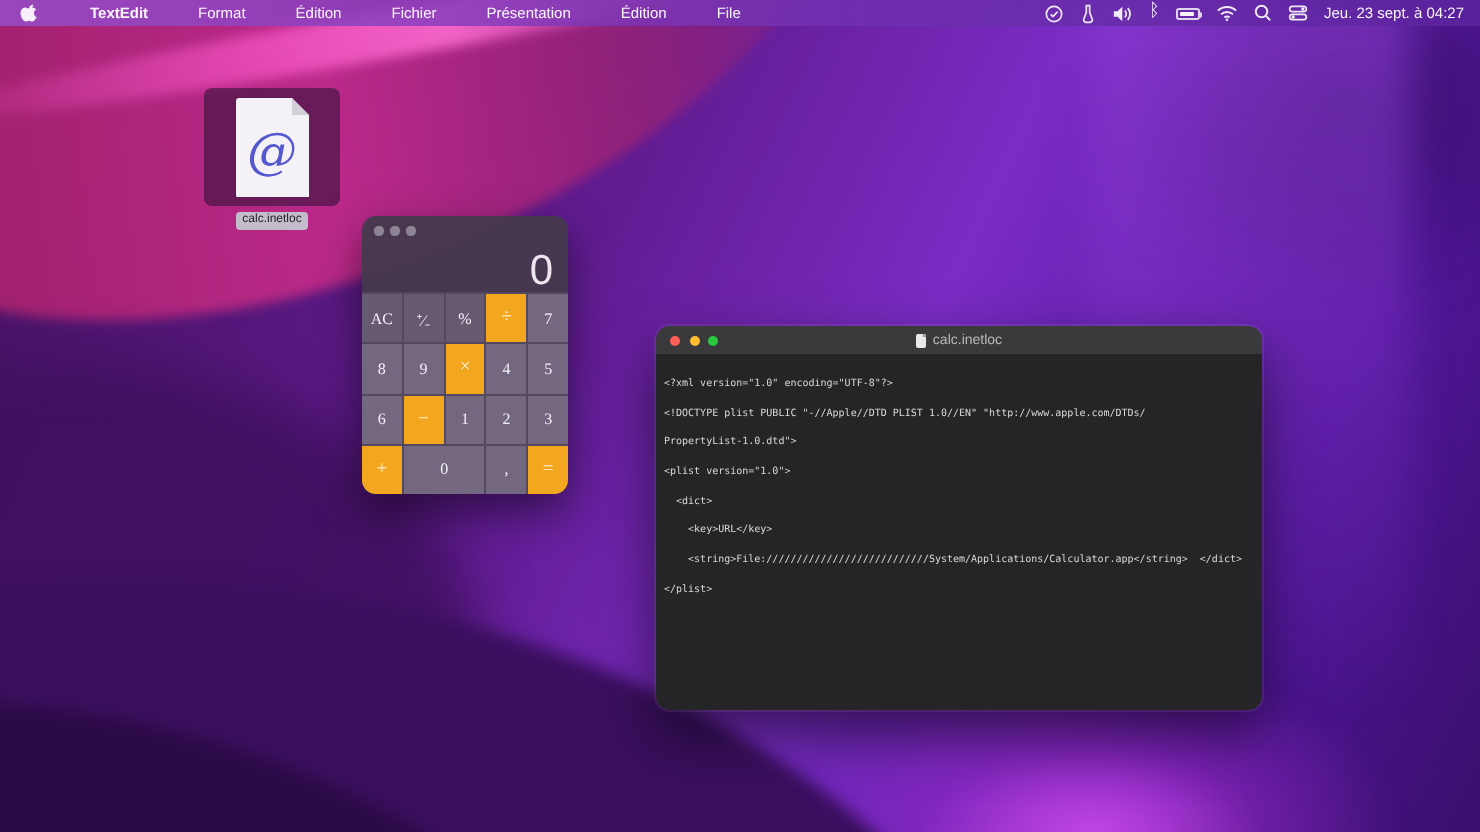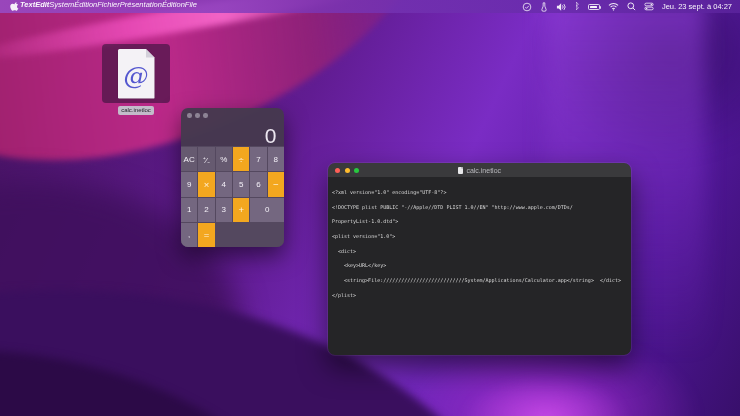--- a/index.html
+++ b/index.html
@@ -30,21 +30,21 @@
   .wp-glow { left:400px; top:330px; width:300px; height:170px; border-radius:50%;
     background:radial-gradient(closest-side, rgba(216,60,240,.55), rgba(216,60,240,0)); filter:blur(6px); }
   .wp-glow2 { left:460px; top:375px; width:170px; height:90px; border-radius:50%;
     background:radial-gradient(closest-side, rgba(236,100,255,.5), rgba(236,100,255,0)); filter:blur(4px); }
 
   
   #menubar { position:absolute; left:0; top:0; width:740px; height:13px; z-index:50;
     display:flex; align-items:center;
     background:linear-gradient(90deg, rgba(151,78,203,.82), rgba(124,55,184,.82) 40%, rgba(104,44,170,.82) 72%, rgba(92,36,158,.82));
     color:rgba(255,255,255,.96); font-size:7.5px; }
-  #menubar .left { display:flex; align-items:flex-start; gap:0; padding-left:10px;font-style:italic; }
+  #menubar .left { display:flex; align-items:center; gap:25px; padding-left:10px; }
   #menubar .appname { font-weight:700; }
   #menubar .right { margin-left:auto; display:flex; align-items:center; gap:8px; padding-right:8px; }
   .mb-ico { display:inline-flex; align-items:center; justify-content:center; height:13px; opacity:.95; }
   .mb-ico svg { display:block; }
   .bt-glyph { font-family:"DejaVu Sans", sans-serif; font-size:9px; line-height:13px; }
   .battery { position:relative; width:12px; height:6px; border:1px solid rgba(255,255,255,.85); border-radius:1.5px; }
   .battery::before { content:""; position:absolute; left:1px; top:1px; bottom:1px; width:7px; background:#fff; border-radius:.5px; }
   .battery::after { content:""; position:absolute; right:-2.5px; top:1.5px; width:1.5px; height:2.5px; background:rgba(255,255,255,.85); border-radius:0 1px 1px 0; }
   #clock { font-size:7.5px; white-space:nowrap; }
 
@@ -66,22 +66,22 @@
   
   #calculator { position:absolute; left:181px; top:108px; width:103px; height:139px; z-index:20;
     border-radius:7px; overflow:hidden; box-shadow:0 9px 22px rgba(0,0,0,.5);
     background:rgba(69,57,78,.97); }
   .calc-top { position:relative; height:38px; }
   .calc-dots { position:absolute; left:6px; top:5px; display:flex; gap:3.5px; }
   .calc-dot { width:4.5px; height:4.5px; border-radius:50%; background:#8d8394; }
   .calc-display { position:absolute; right:7px; bottom:0; font-size:21px; font-weight:200;
     line-height:1; color:#ece6f0; letter-spacing:.5px; }
   .calc-grid { position:absolute; left:0; top:38px; right:0; bottom:0;
-    display:grid; grid-template-columns:repeat(6,1fr); grid-auto-rows:1fr; gap:1px;
-    background:rgba(85,73,96,.95); padding-top:1px; }
+    display:grid; grid-template-columns:repeat(5,1fr); grid-auto-rows:1fr; gap:1px;
+    background:rgba(85,73,96,.95); padding-top:1px;font-family:Liberation Serif, serif; }
   .btn { display:flex; align-items:center; justify-content:center;
     font-size:8px; color:#f4f0f7; cursor:default; }
   .btn.fn { background:#665a70; }
   .btn.digit { background:#746780; }
   .btn.op { background:#f3a71f; color:#fff3dc; font-size:9.5px; }
   .btn.zero { grid-column:span 2; }
 
   
   #textedit { position:absolute; left:328px; top:163px; width:303px; height:192px; z-index:30;
     border-radius:7px; overflow:hidden; box-shadow:0 12px 28px rgba(0,0,0,.55);
@@ -114,21 +114,21 @@
   <div class="wp wp-wave2"></div>
 
   <div id="menubar">
     <div class="left">
       <span class="mb-ico">
         <svg width="10" height="11" viewBox="0 0 14 14" fill="rgba(255,255,255,.96)">
           <path d="M9.2 1c.1.8-.3 1.7-.8 2.3-.5.6-1.3 1.1-2.1 1-.1-.8.3-1.6.8-2.2C7.6 1.5 8.5 1.1 9.2 1zM11.8 9.3c-.3.7-.6 1.3-1 1.9-.6.9-1.2 1.8-2.2 1.8-.9 0-1.2-.6-2.3-.6s-1.4.6-2.3.6c-1 0-1.7-.9-2.3-1.8C.4 9.4-.2 6.4 1 4.7c.6-.9 1.7-1.5 2.7-1.5 1 0 1.7.6 2.5.6.8 0 1.4-.6 2.5-.6.9 0 1.9.5 2.6 1.4-2.3 1.2-1.9 4.4.5 5.7z"></path>
         </svg>
       </span>
       <span class="appname">TextEdit</span>
-      <span>System</span>
+      <span>Format</span>
       <span>Édition</span>
       <span>Fichier</span>
       <span>Présentation</span>
       <span>Édition</span>
       <span>File</span>
     </div>
     <div class="right">
       <span class="mb-ico">
         <svg width="10" height="10" viewBox="0 0 12 12" fill="none" stroke="rgba(255,255,255,.95)" stroke-width="1">
           <circle cx="6" cy="6" r="4.6"></circle>

